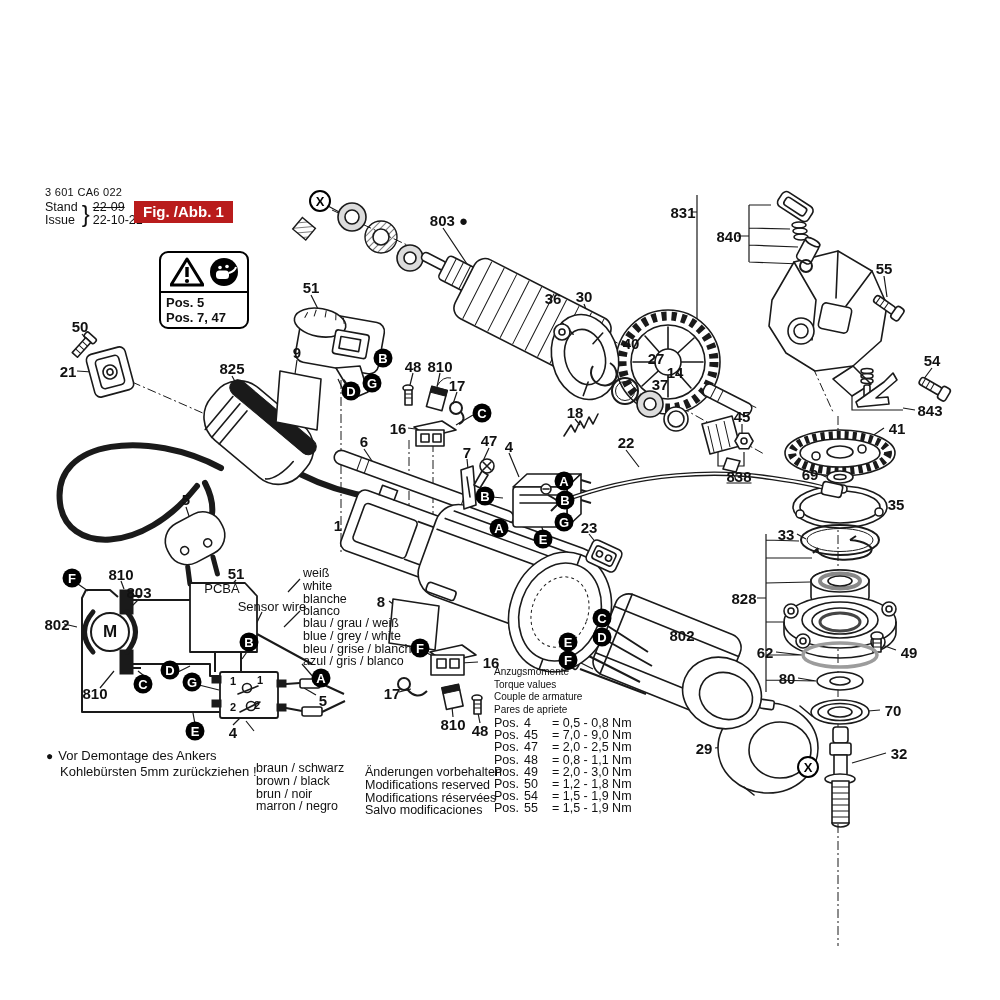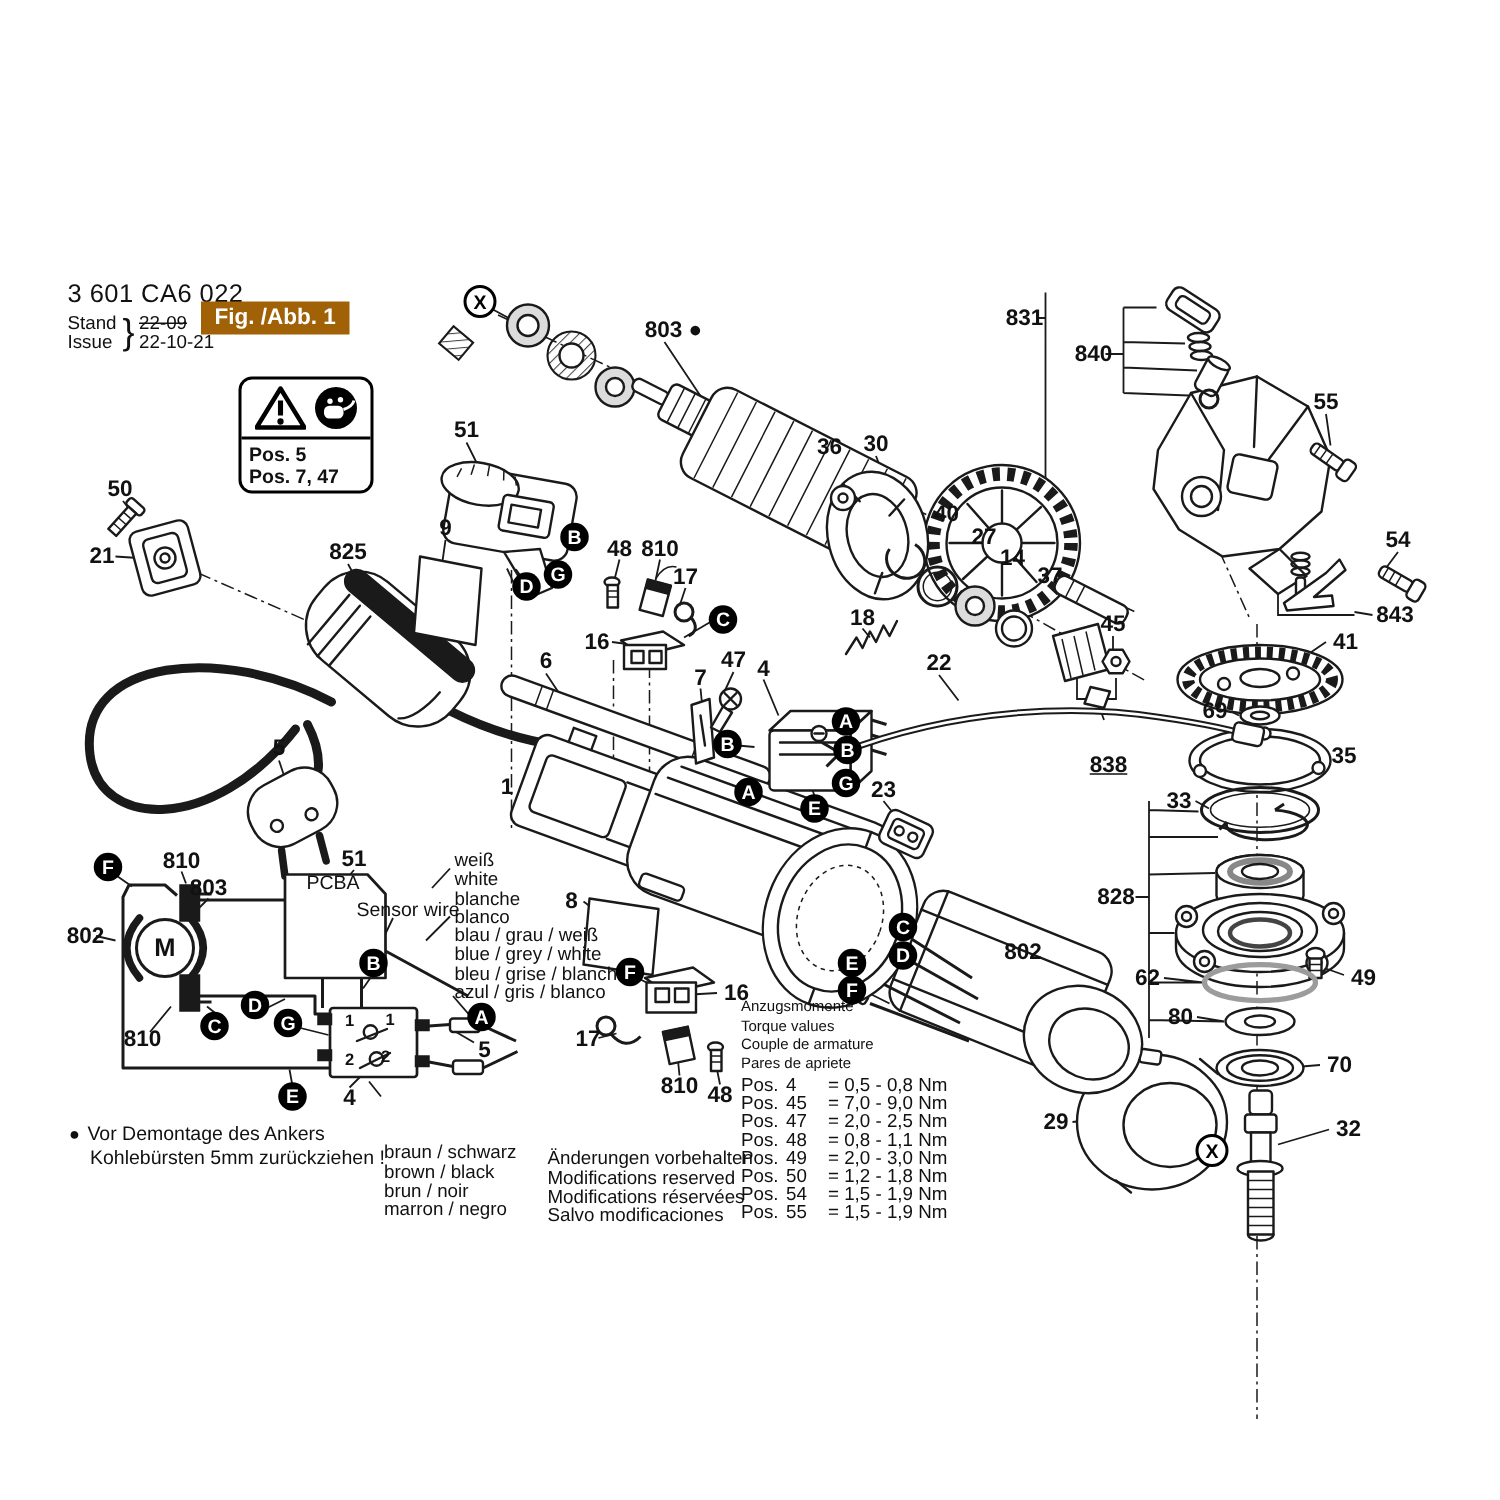--- a/index.html
+++ b/index.html
@@ -11,26 +11,26 @@
        white-space:nowrap;color:#111}
   .callout{position:absolute;transform:translate(-50%,-50%);width:19px;height:19px;border-radius:50%;
        background:#000;color:#fff;font-weight:700;font-size:13px;display:flex;align-items:center;
        justify-content:center;line-height:1}
   .callout.ring{background:#fff;color:#000;border:2px solid #000;width:18px;height:18px;font-size:13px}
   .stext{position:absolute;transform:translate(-50%,-50%);white-space:nowrap}
   .stext.plain{font-size:13px}
   .stext.mlabel{font-size:17px;font-weight:700}
   .stext.tiny{font-size:11px;font-weight:700}
   .hdr{position:absolute;left:45px;top:186px}
-  .pn{font-size:17px;letter-spacing:.3px;margin-bottom:3px}
+  .pn{font-size:11px;letter-spacing:.3px;margin-bottom:3px}
   .rev{display:flex;align-items:center}
   .revcol{display:flex;flex-direction:column;font-size:12.5px;line-height:13px}
   .brace{font-size:24px;font-weight:400;line-height:24px;margin:0 3px 0 4px}
   .vals .strike{text-decoration:line-through}
-  .figbox{position:absolute;left:134px;top:201px;background:#a16207;color:#fff;font-weight:700;
+  .figbox{position:absolute;left:134px;top:201px;background:#b91c1c;color:#fff;font-weight:700;
        font-size:15px;padding:2px 9px 3px}
   .warnbox{position:absolute;left:159px;top:251px;width:76px;border:2.5px solid #000;
        border-radius:9px;padding:4px 5px 2px}
   .warnbox .icons{display:flex;justify-content:center;align-items:center;gap:5px}
   .warnbox .icons svg{position:static}
   .wdiv{border-top:2px solid #000;margin:4px -5px 2px}
   .wline{font-size:13px;font-weight:700;line-height:15px}
   .leg{position:absolute}
   .legline{font-size:12.5px;line-height:12.8px;white-space:nowrap}
   .torque{position:absolute;left:494px;top:666px}
@@ -577,36 +577,36 @@
     <span class="lbl" style="left: 311px; top: 287px;">51</span>
     <span class="lbl" style="left: 553px; top: 298px;">36</span>
     <span class="lbl" style="left: 584px; top: 296px;">30</span>
     <span class="lbl" style="left: 80px; top: 326px;">50</span>
     <span class="lbl" style="left: 68px; top: 371px;">21</span>
     <span class="lbl" style="left: 232px; top: 368px;">825</span>
     <span class="lbl" style="left: 297px; top: 352px;">9</span>
     <span class="lbl" style="left: 631px; top: 343px;">40</span>
     <span class="lbl" style="left: 656px; top: 358px;">27</span>
     <span class="lbl" style="left: 675px; top: 372px;">14</span>
-    <span class="lbl" style="left: 700px; top: 384px;">37</span>
+    <span class="lbl" style="left: 660px; top: 384px;">37</span>
     <span class="lbl" style="left: 932px; top: 360px;">54</span>
     <span class="lbl" style="left: 930px; top: 410px;">843</span>
     <span class="lbl" style="left: 897px; top: 428px;">41</span>
     <span class="lbl" style="left: 742px; top: 416px;">45</span>
     <span class="lbl" style="left: 413px; top: 366px;">48</span>
     <span class="lbl" style="left: 440px; top: 366px;">810</span>
     <span class="lbl" style="left: 457px; top: 385px;">17</span>
     <span class="lbl" style="left: 398px; top: 428px;">16</span>
     <span class="lbl" style="left: 575px; top: 412px;">18</span>
     <span class="lbl" style="left: 364px; top: 441px;">6</span>
     <span class="lbl" style="left: 467px; top: 452px;">7</span>
     <span class="lbl" style="left: 489px; top: 440px;">47</span>
     <span class="lbl" style="left: 509px; top: 446px;">4</span>
     <span class="lbl" style="left: 626px; top: 442px;">22</span>
-    <span class="lbl" style="left: 739px; top: 510px; text-decoration: underline;">838</span>
+    <span class="lbl" style="left: 739px; top: 476px; text-decoration: underline;">838</span>
     <span class="lbl" style="left: 810px; top: 474px;">69</span>
     <span class="lbl" style="left: 896px; top: 504px;">35</span>
     <span class="lbl" style="left: 786px; top: 534px;">33</span>
     <span class="lbl" style="left: 589px; top: 527px;">23</span>
     <span class="lbl" style="left: 338px; top: 525px;">1</span>
     <span class="lbl" style="left: 744px; top: 598px;">828</span>
     <span class="lbl" style="left: 57px; top: 624px;">802</span>
     <span class="lbl" style="left: 121px; top: 574px;">810</span>
     <span class="lbl" style="left: 139px; top: 592px;">803</span>
     <span class="lbl" style="left: 95px; top: 693px;">810</span>

